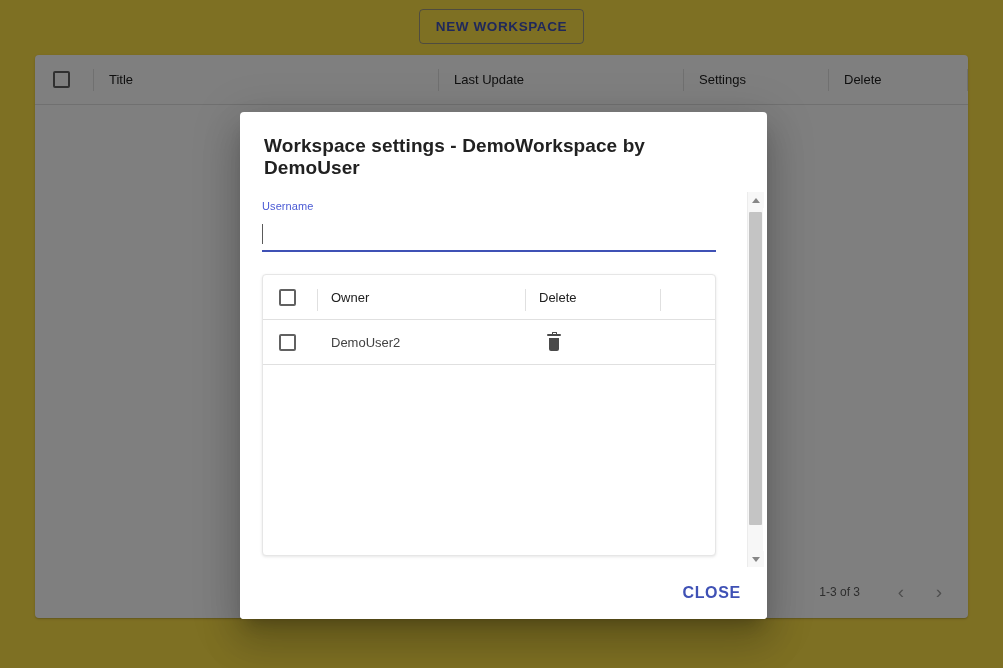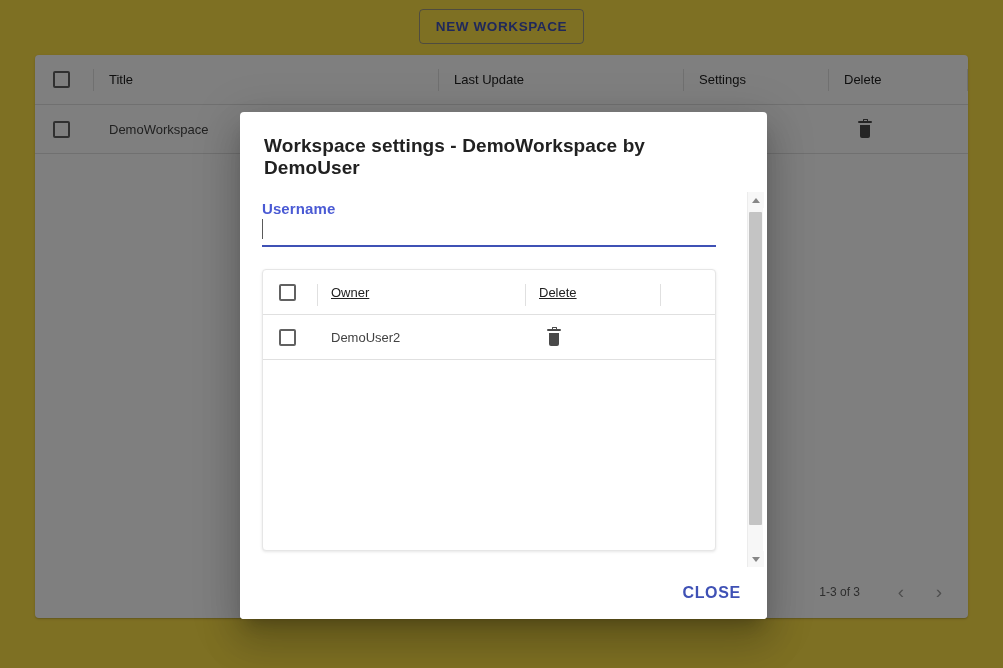--- a/index.html
+++ b/index.html
@@ -149,24 +149,24 @@
     overflow: hidden;
   }
   .dialog-inner {
     position: absolute;
     left: 0; top: 0; right: 27px; bottom: 0;
     padding: 8px 24px 0 22px;
   }
 
   
   .field-label {
-    font-size: 15px;
+    font-size: 11px;
     color: #4a5ad4;
+    margin-bottom: 10px;
     letter-spacing: 0.1px;
-    font-weight: bold;
   }
   .field-input-wrap { position: relative; height: 30px; }
   .field-input {
     width: 100%; height: 28px;
     border: none; outline: none;
     font-size: 14px;
     color: #212121;
     background: transparent;
     padding: 0;
     font-family: "Liberation Sans", sans-serif;
@@ -198,21 +198,21 @@
   .inner-card {
     margin-top: 22px;
     height: 282px;
     background: #fff;
     border: 1px solid #e6e6e6;
     border-radius: 4px;
     box-shadow: 0 1px 3px rgba(0,0,0,0.10);
     position: relative;
     overflow: hidden;
   }
-  .inner-card .hdr-row th { height: 44px; text-decoration: underline; }
+  .inner-card .hdr-row th { height: 44px; }
   .inner-card .hdr-row th .cell { height: 44px; padding-left: 14px; }
   .inner-card .body-row td { height: 44px; }
   .inner-card .body-row td .cell { height: 44px; padding-left: 14px; }
   .inner-card .cb-cell { padding-left: 16px; }
   .inner-card .paginator { height: 50px; padding-right: 6px; font-size: 12px; }
 
   
   .dlg-scrollbar {
     position: absolute; top: 0; right: 4px; width: 16px; bottom: 0;
     background: #f7f7f7;
@@ -297,49 +297,20 @@
             <th>
               <span class="colsep"></span>
               <div class="cell">
                   <span>Delete</span>
                 </div>
               <span class="colsep" style="left:auto;right:0"></span>
             </th>
           </tr>
         </thead>
         <tbody>
-          <tr class="body-row">
-            <td>
-              <div class="cb-cell">
-                  <span class="cb"></span>
-                </div>
-            </td>
-            <td>
-              <div class="cell">
-                  <span>DemoWorkspace</span>
-                </div>
-            </td>
-            <td>
-              <div class="cell">
-                  <span></span>
-                </div>
-            </td>
-            <td>
-              <div class="cell"></div>
-            </td>
-            <td>
-              <div class="cell" style="padding-left:30px">
-                <span class="trash">
-                    <i class="handle"></i>
-                    <i class="lid"></i>
-                    <i class="can"></i>
-                  </span>
-              </div>
-            </td>
-          </tr>
         </tbody>
       </table>
 
       <div class="paginator">
         <span class="pag-range">1-3 of 3</span>
         <button class="pag-btn">‹</button>
         <button class="pag-btn">›</button>
       </div>
     </div>
   </div>

